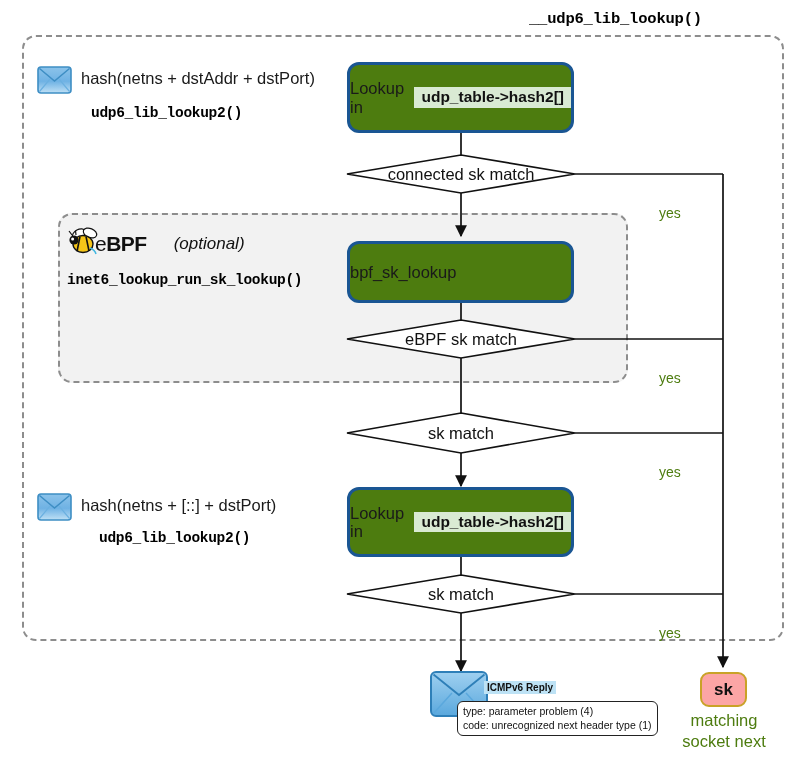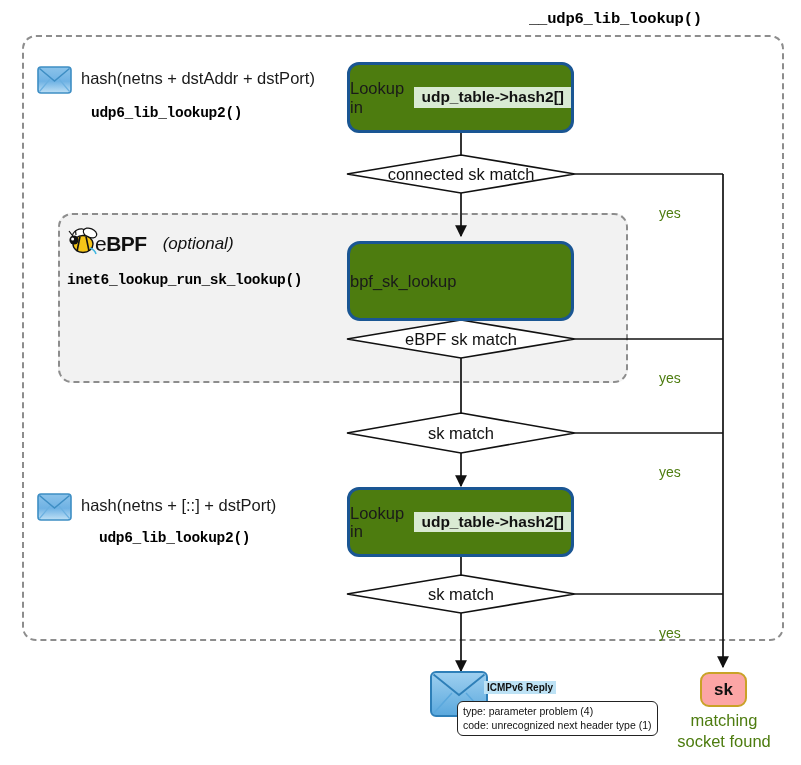--- a/index.html
+++ b/index.html
@@ -97,21 +97,21 @@
   #ebpf-group {
     position: absolute;
     background: #f2f2f2;
     border: 2px dashed #8d8d8d;
     border-radius: 14px;
   }
   .ebpf-brand {
     position: absolute;
     display: flex;
     align-items: center;
-    gap: 9px;
+    gap: 20px;
     white-space: nowrap;
   }
   .ebpf-word {
     font-size: 21px;
     color: #111;
     letter-spacing: -0.5px;
   }
   .ebpf-word .e { font-weight: normal; font-style: normal; }
   .ebpf-word .bpf { font-weight: bold; }
   .ebpf-optional {
@@ -272,21 +272,21 @@
 
   <div class="diamond-label" style="left:347px; top:165px; width:228px;">connected sk match</div>
   <div class="yes-label" style="left:659px; top:165px;">yes</div>
 
   <div class="ebpf-brand" style="left:95px; top:232px;">
     <span class="ebpf-word"><span class="e">e</span><span class="bpf">BPF</span></span>
     <span class="ebpf-optional">(optional)</span>
   </div>
   <div class="mono-caption" style="left:67px; top:272px;">inet6_lookup_run_sk_lookup()</div>
 
-  <div class="proc" style="left:347px; top:241px; width:227px; height:80px;border-radius:13px;">
+  <div class="proc" style="left:347px; top:241px; width:227px; height:62px;">
     <div class="line1">bpf_sk_lookup</div>
   </div>
 
   <div class="diamond-label" style="left:347px; top:330px; width:228px;">eBPF sk match</div>
   <div class="yes-label" style="left:659px; top:330px;">yes</div>
 
   <div class="diamond-label" style="left:347px; top:424px; width:228px;">sk match</div>
   <div class="yes-label" style="left:659px; top:424px;">yes</div>
 
   <div class="hash-label" style="left:81px; top:496px;">hash(netns + [::] + dstPort)</div>
@@ -302,16 +302,16 @@
 
   <div id="icmp-label" style="left:484px; top:681px;">ICMPv6 Reply</div>
   <div id="icmp-note" style="left:457px; top:701px;">
     <div>type: parameter problem (4)</div>
     <div>code: unrecognized next header type (1)</div>
   </div>
 
   <div id="sk-node" style="left:700px; top:672px; width:47px; height:35px;">sk</div>
   <div id="sk-caption" style="left:653px; top:710px; width:142px;">
     <div>matching</div>
-    <div>socket found</div>
+    <div>socket next</div>
   </div>
 
 </div>
 
 </body></html>

